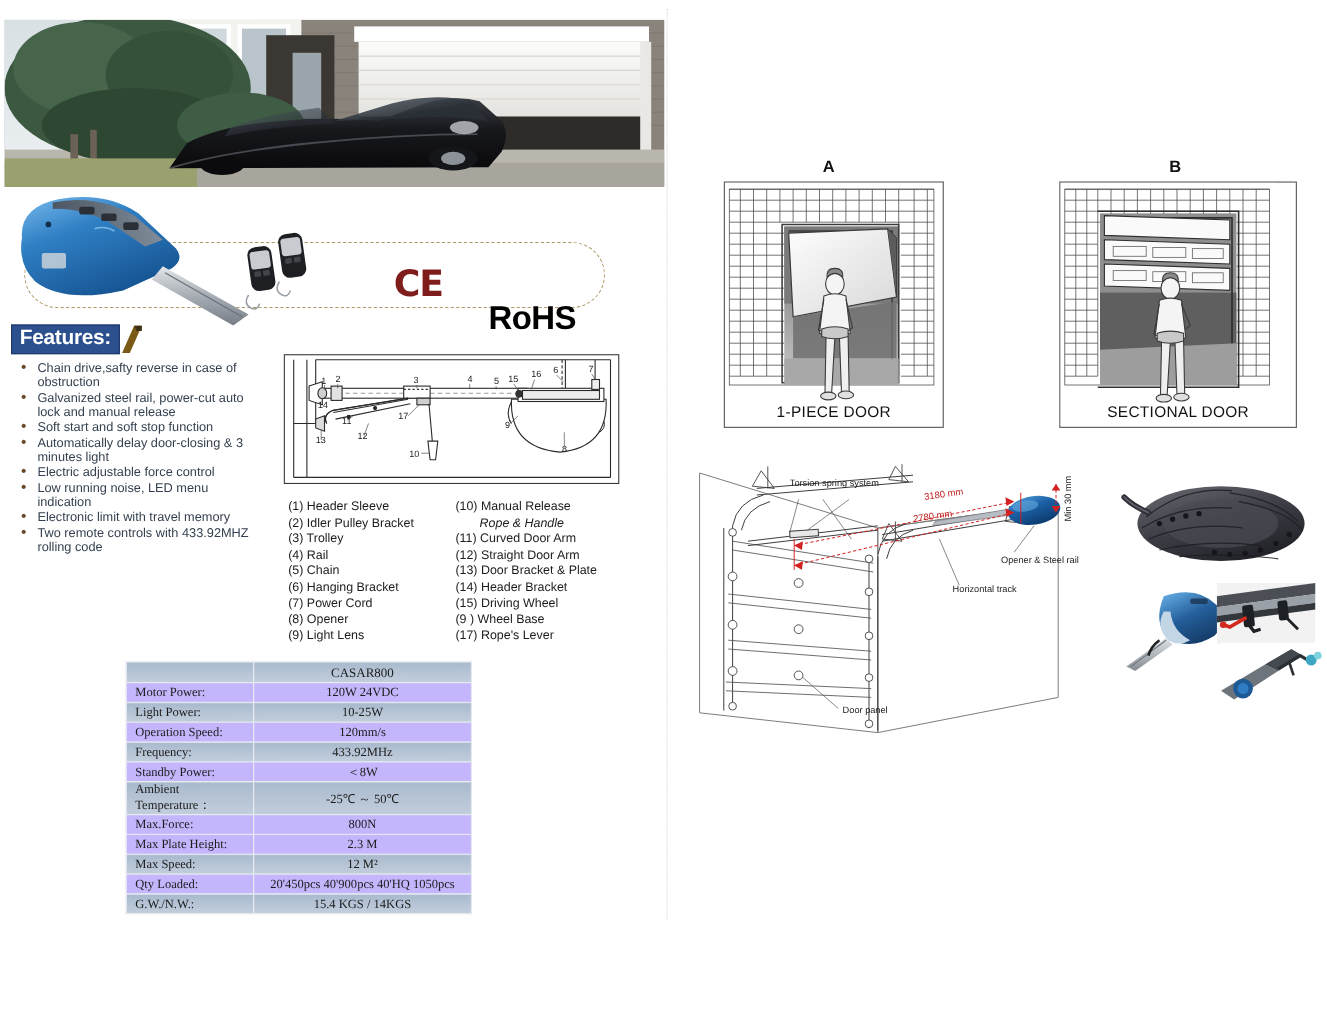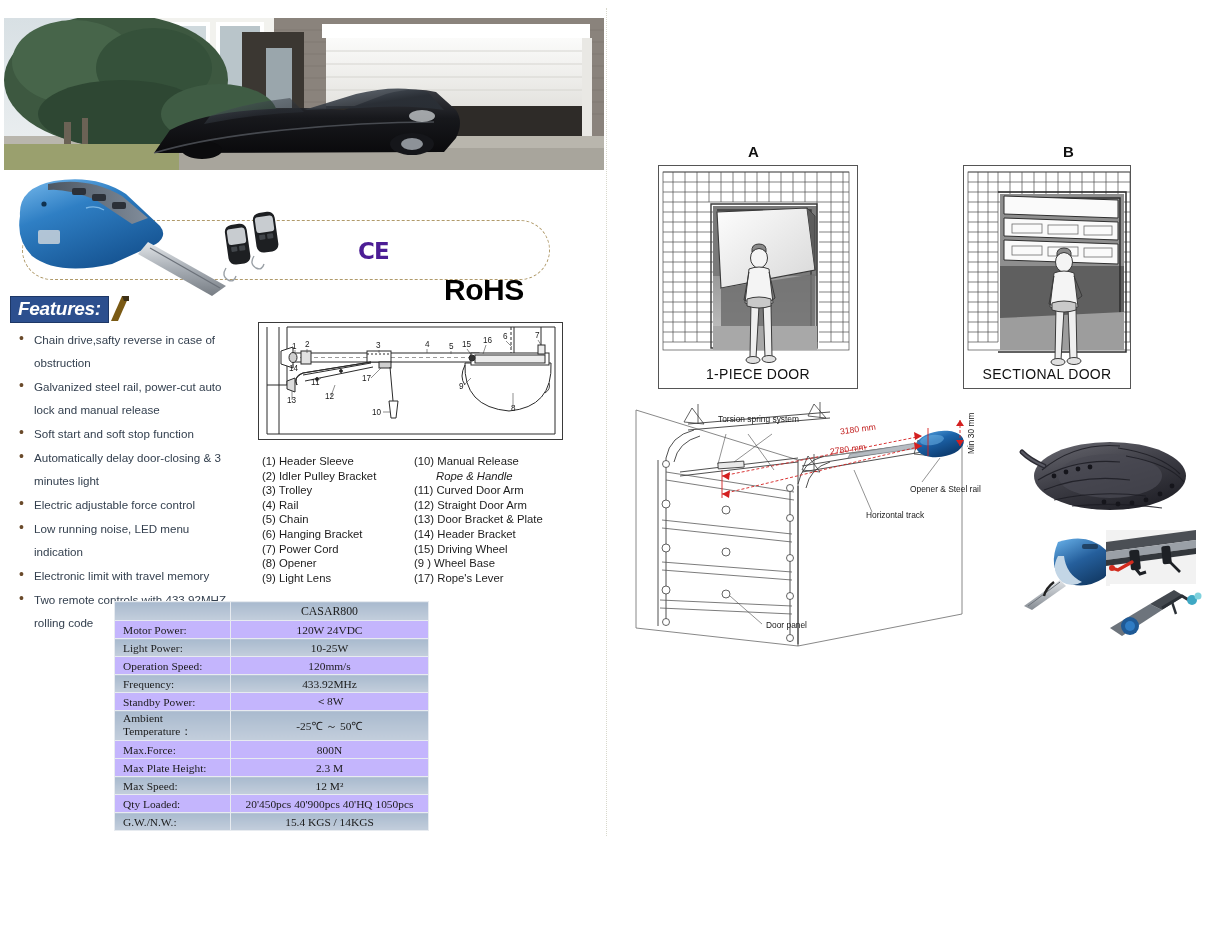--- a/index.html
+++ b/index.html
@@ -26,50 +26,50 @@
 
   
   .hero { position: absolute; left: 0px; top: 168px; width: 606px; height: 128px; }
   .hero-dash {
     position: absolute; left: 22px; top: 52px; width: 528px; height: 60px;
     border: 1.6px dashed #b09a6a; border-radius: 30px;
   }
   .hero svg { position:absolute; left:0; top:0; }
   .ce-mark {
     position: absolute; left: 358px; top: 238px;
-    font-size: 23px; font-weight: bold; color:#4c1d95;
+    font-size: 33px; font-weight: bold; color:#7f1d1d;
     font-family: "DejaVu Sans", sans-serif; letter-spacing: -1px;
   }
   .rohs-mark {
     position: absolute; left: 444px; top: 236px;
     font-size: 30px; font-weight: bold; color:#000;
     font-family: "Liberation Sans", sans-serif; letter-spacing: -0.5px; margin-top: 37px;
   }
 
   
   .features-head {
     position: absolute; left: 10px; top: 296px;
-    display:flex; align-items:flex-start; height: 25px; font-style: italic;
+    display:flex; align-items:center; height: 25px;
   }
   .features-badge {
     background:#2c4f8e; color:#fff; font-weight:bold; font-size:19px;
     padding: 1px 7px 2px 7px; line-height: 22px;
     border: 1px solid #1d3766;
     font-family: "Liberation Sans", sans-serif;
     letter-spacing: -0.3px;
   }
   .features-slash { width: 22px; height:25px; }
 
   .features-list {
     position: absolute; left: 16px; top: 328px; width: 218px;
     list-style: none;
   }
   .features-list li {
     position: relative; padding-left: 18px; margin-bottom: 1px;
-    font-size: 11.6px; line-height: 23px; color:#34404f;
+    font-size: 11.6px; line-height: 13px; color:#34404f;
     font-family: "Liberation Sans", sans-serif;
   }
   .features-list li:before {
     content: "\2022"; position:absolute; left:3px; top:-1px;
     color:#6a4a2a; font-size: 14px;
   }
 
   
   .diagram-box {
     position: absolute; left: 258px; top: 322px; width: 305px; height: 118px;
@@ -116,21 +116,21 @@
   .door-box {
     position:absolute; border:1.4px solid #555; background:#fff; overflow:hidden;
   }
   .door-caption {
     position:absolute; bottom:6px; left:0; width:100%;
     text-align:center; font-size: 14px; color:#111;
     font-family:"Liberation Sans", sans-serif; letter-spacing: 0.3px;
   }
 
   
-  .install { position:absolute; left:622px; top:400px; width:400px; height:250px;text-align:center; }
+  .install { position:absolute; left:622px; top:420px; width:400px; height:250px;text-align:center; }
   .ilabel {
     position:absolute; font-size: 8.4px; color:#1a1a1a;
     font-family:"Liberation Sans", sans-serif; white-space:nowrap;
   }
   .ilabel.red { color:#c01a1a; font-size: 8.6px; }
   .ilabel.vert { transform: rotate(-90deg); transform-origin: left bottom; }
 
   
   .acc { position:absolute; overflow:hidden; }
 </style>
@@ -552,21 +552,21 @@
         <path d="M104 137 l2 54 l7 0 l-1 -52" fill="#efefef"></path>
         <ellipse cx="94" cy="194" rx="7" ry="3.5" fill="#e0e0e0"></ellipse>
         <ellipse cx="110" cy="193" rx="7" ry="3.5" fill="#e0e0e0"></ellipse>
         <path d="M88 133 q12 -4 24 0 l0 7 q-12 4 -24 0 Z" fill="#c9c9c9"></path>
       </g>
     </svg>
     <div class="door-caption">1-PIECE DOOR</div>
   </div>
 
   <div class="door-letter" style="left:1063px; top:143px;">B</div>
-  <div class="door-box" style="left:963px; top:165px; width:168px; height:224px;">
+  <div class="door-box" style="left:963px; top:165px; width:216px; height:224px;">
     <svg width="197" height="221" viewBox="0 0 197 221">
       <rect width="197" height="221" fill="#fff"></rect>
       <g stroke="#4a4a4a" stroke-width="0.7" fill="none">
         <rect x="4" y="6" width="186" height="178"></rect>
         <line x1="4" y1="6" x2="190" y2="6"></line>
         <line x1="4" y1="16" x2="190" y2="16"></line>
         <line x1="4" y1="26" x2="190" y2="26"></line>
         <line x1="4" y1="36" x2="54" y2="36"></line>
         <line x1="4" y1="46" x2="34" y2="46"></line>
         <line x1="4" y1="56" x2="34" y2="56"></line>

